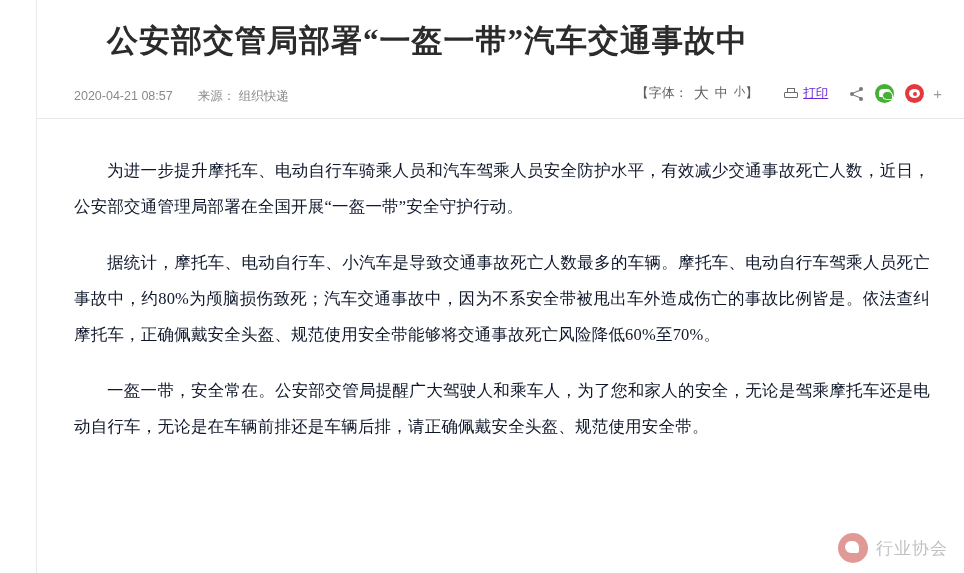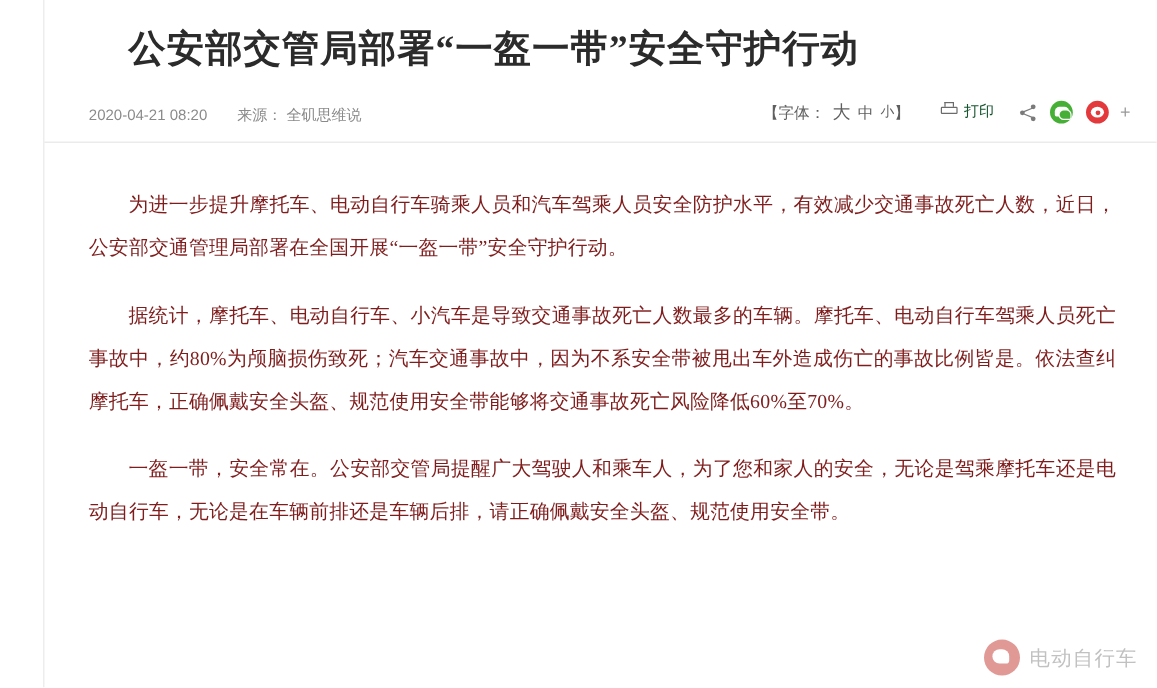--- a/index.html
+++ b/index.html
@@ -74,35 +74,37 @@
     top: 6px;
     display: flex;
     align-items: center;
     font-family: "Liberation Sans", sans-serif;
     font-size: 12.5px;
     color: #6f6f6f;
     white-space: nowrap;
   }
   .fontsize-group {
     display: flex;
-    align-items: center;
+    align-items: flex-start;
     color: #5f5f5f;
     font-size: 13px;
   }
   .fontsize-group .fs {
     margin-left: 6px;
     cursor: pointer;
   }
   .fontsize-group .fs.big { font-size: 15px; }
   .fontsize-group .fs.mid { font-size: 13px; }
   .fontsize-group .fs.small { font-size: 11.5px; }
   .print-group {
     display: flex;
+    align-items: center;
     margin-left: 26px;
-    color: #14532d;
+    color: #6d28d9;
+    text-decoration: underline;
   }
   .printer-icon {
     display: inline-block;
     width: 14px;
     height: 12px;
     margin-right: 5px;
     position: relative;
   }
   .printer-icon::before {
     content: "";
@@ -208,21 +210,21 @@
   }
   .article {
     padding: 34px 34px 0 37px;
     box-sizing: border-box;
   }
   .article p {
     margin: 0 0 20px 0;
     font-family: "Liberation Serif", serif;
     font-size: 16.5px;
     line-height: 36px;
-    color: #7f1d1d;
+    color: #0f172a;
     text-align: justify;
     text-indent: 2em;
     letter-spacing: 0.2px;
   }
   
   .watermark {
     position: absolute;
     right: 16px;
     bottom: 10px;
     display: flex;
@@ -254,29 +256,29 @@
 </style>
 </head>
 <body>
 
 <div class="page">
 
   <div class="left-rule"></div>
 
   <div class="content">
 
-    <h1 class="title">公安部交管局部署“一盔一带”安全守护行动</h1>
+    <h1 class="title">公安部交管局部署“一盔一带”汽车交通事故中</h1>
 
     <div class="meta-bar">
 
       <div class="meta-left">
-        <span>2020-04-21 08:20</span>
+        <span>2020-04-21 08:57</span>
         <span class="sep"></span>
         <span>来源：</span>
-        <span>全矶思维说</span>
+        <span>组织快递</span>
       </div>
 
       <div class="meta-right">
 
         <div class="fontsize-group">
           <span>【字体：</span>
           <span class="fs big">大</span>
           <span class="fs mid">中</span>
           <span class="fs small">小</span>
           <span>】</span>
@@ -313,16 +315,16 @@
     <div class="article">
       <p>为进一步提升摩托车、电动自行车骑乘人员和汽车驾乘人员安全防护水平，有效减少交通事故死亡人数，近日，公安部交通管理局部署在全国开展“一盔一带”安全守护行动。</p>
       <p>据统计，摩托车、电动自行车、小汽车是导致交通事故死亡人数最多的车辆。摩托车、电动自行车驾乘人员死亡事故中，约80%为颅脑损伤致死；汽车交通事故中，因为不系安全带被甩出车外造成伤亡的事故比例皆是。依法查纠摩托车，正确佩戴安全头盔、规范使用安全带能够将交通事故死亡风险降低60%至70%。</p>
       <p>一盔一带，安全常在。公安部交管局提醒广大驾驶人和乘车人，为了您和家人的安全，无论是驾乘摩托车还是电动自行车，无论是在车辆前排还是车辆后排，请正确佩戴安全头盔、规范使用安全带。</p>
     </div>
 
   </div>
 
   <div class="watermark">
     <span class="wm-logo"></span>
-    <span class="wm-text">电动自行车</span>
+    <span class="wm-text">行业协会</span>
   </div>
 
 </div>
 
 </body></html>

